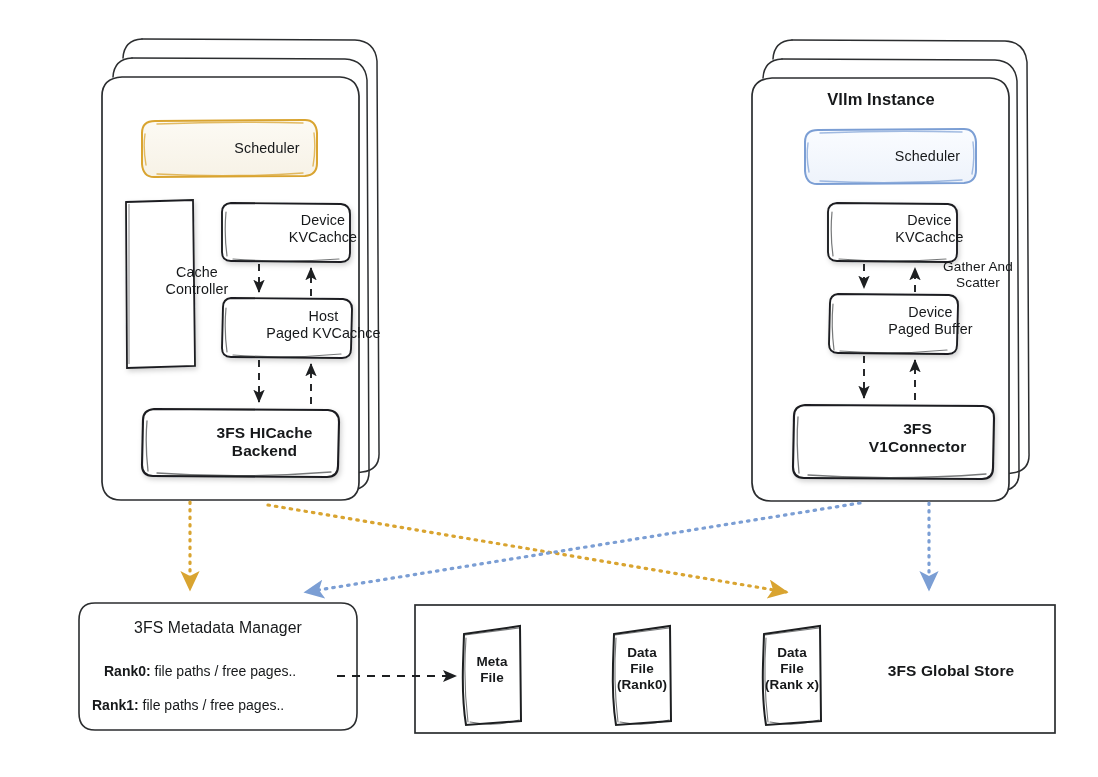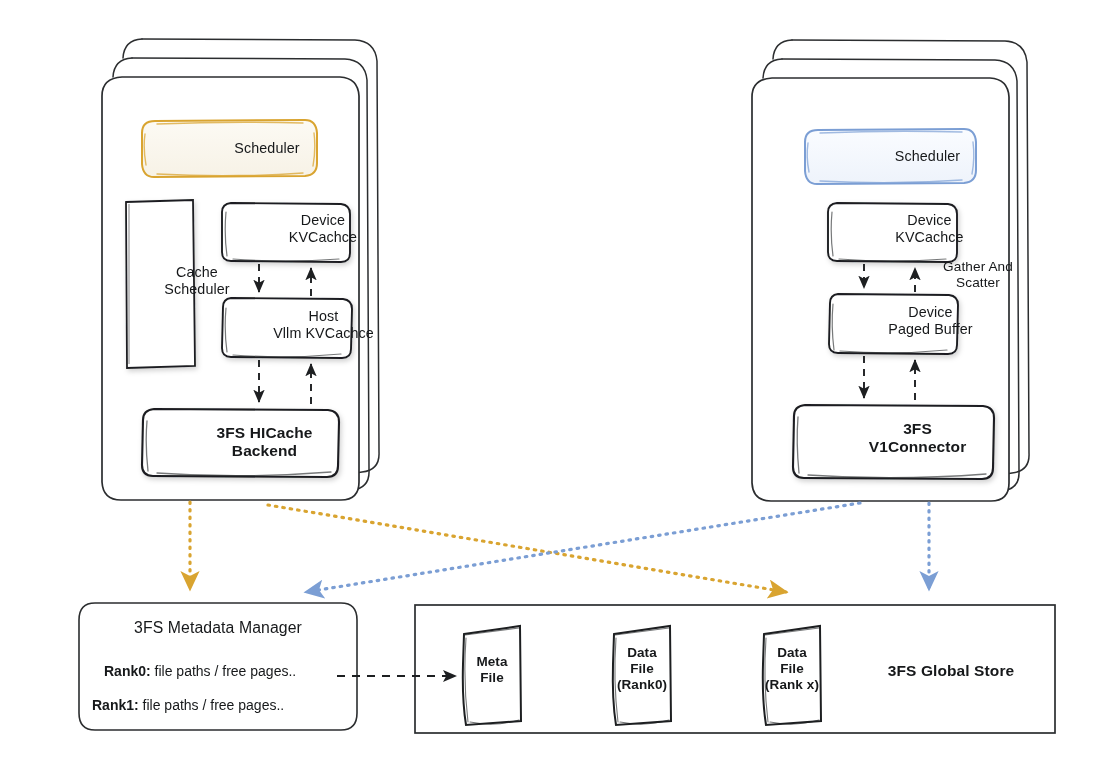--- a/index.html
+++ b/index.html
@@ -199,31 +199,32 @@
 
     <line x1="929" y1="503" x2="929" y2="589" stroke="#7B9ED4" stroke-width="3.2" stroke-dasharray="1.5,6" stroke-linecap="round" marker-end="url(#arrow-blue)"></line>
 
     <line x1="860" y1="503" x2="306" y2="592" stroke="#7B9ED4" stroke-width="3.2" stroke-dasharray="1.5,6" stroke-linecap="round" marker-end="url(#arrow-blue)"></line>
   </svg>
 
 
   <div class="lbl node-label hit" style="left:142px; top:140px; width:176px;">Scheduler</div>
 
   <div class="lbl node-label" style="left:124px; top:264px; width:72px;">Cache
-Scheduler</div>
+Controller</div>
 
   <div class="lbl node-label" style="left:222px; top:212px; width:128px;">Device
 KVCachce</div>
 
   <div class="lbl node-label" style="left:221px; top:308px; width:131px;">Host
-Vllm KVCachce</div>
+Paged KVCachce</div>
 
   <div class="lbl node-label-bold" style="left:142px; top:424px; width:197px;">3FS HICache
 Backend</div>
 
+  <div class="lbl panel-title" style="left:752px; top:90px; width:258px;">Vllm Instance</div>
 
   <div class="lbl node-label hit" style="left:805px; top:148px; width:171px;">Scheduler</div>
 
   <div class="lbl node-label" style="left:828px; top:212px; width:129px;">Device
 KVCachce</div>
 
   <div class="lbl node-label" style="left:829px; top:304px; width:129px;">Device
 Paged Buffer</div>
 
   <div class="lbl node-label-bold" style="left:793px; top:420px; width:201px;">3FS

